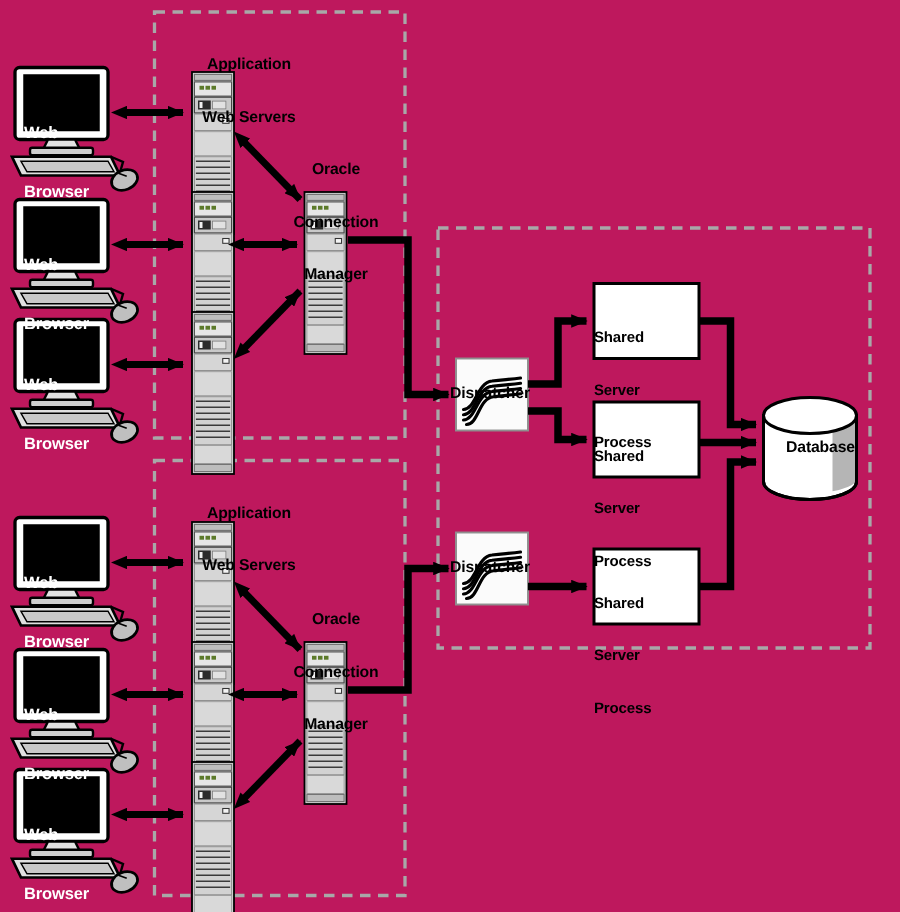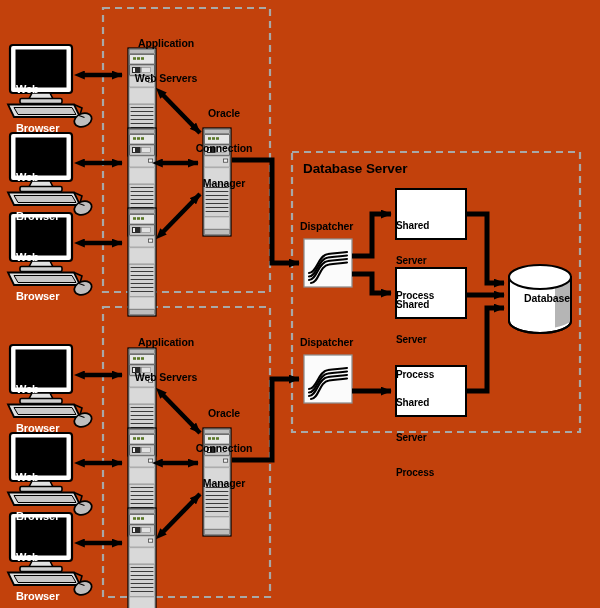--- a/index.html
+++ b/index.html
@@ -8,21 +8,21 @@
     padding: 0;
     background: #ffffff;
   }
   body {
     font-family: "Liberation Sans", sans-serif;
   }
   #diagram-root {
     position: relative;
     width: 600px;
     height: 608px;
-    background: #c2410c;
+    background: #be185d;
     overflow: hidden;
   }
   #diagram-root svg {
     position: absolute;
     left: 0;
     top: 0;
   }
   .lbl {
     position: absolute;
     font-family: "Liberation Sans", sans-serif;
@@ -36,20 +36,21 @@
     font-size: 10.5px;
     text-align: center;
   }
   .lbl-dbserver {
     font-size: 13.5px;
     text-align: left;
   }
   .lbl-dispatcher {
     font-size: 10.5px;
     text-align: right;
+    margin-top: 36px;
   }
   .lbl-ssp {
     font-size: 10px;
     line-height: 1.18;
   }
   .lbl-db {
     font-size: 10.5px;
     text-align: center;
   }
   .lbl-browser {
@@ -279,21 +280,20 @@
     <div>Connection</div>
     <div>Manager</div>
   </div>
 
   <div class="lbl lbl-group" style="left:186px; top:384px; width:76px;">
     <div>Oracle</div>
     <div>Connection</div>
     <div>Manager</div>
   </div>
 
-  <div class="lbl lbl-dbserver" style="left:303px; top:161px;">Database Server</div>
 
   <div class="lbl lbl-dispatcher" style="left:300px; top:221px;">Dispatcher</div>
   <div class="lbl lbl-dispatcher" style="left:300px; top:337px;">Dispatcher</div>
 
   <div class="lbl lbl-ssp" style="left:396px; top:196px; width:70px;">
     <div>Shared</div>
     <div>Server</div>
     <div>Process</div>
   </div>
   <div class="lbl lbl-ssp" style="left:396px; top:275px; width:70px;">

